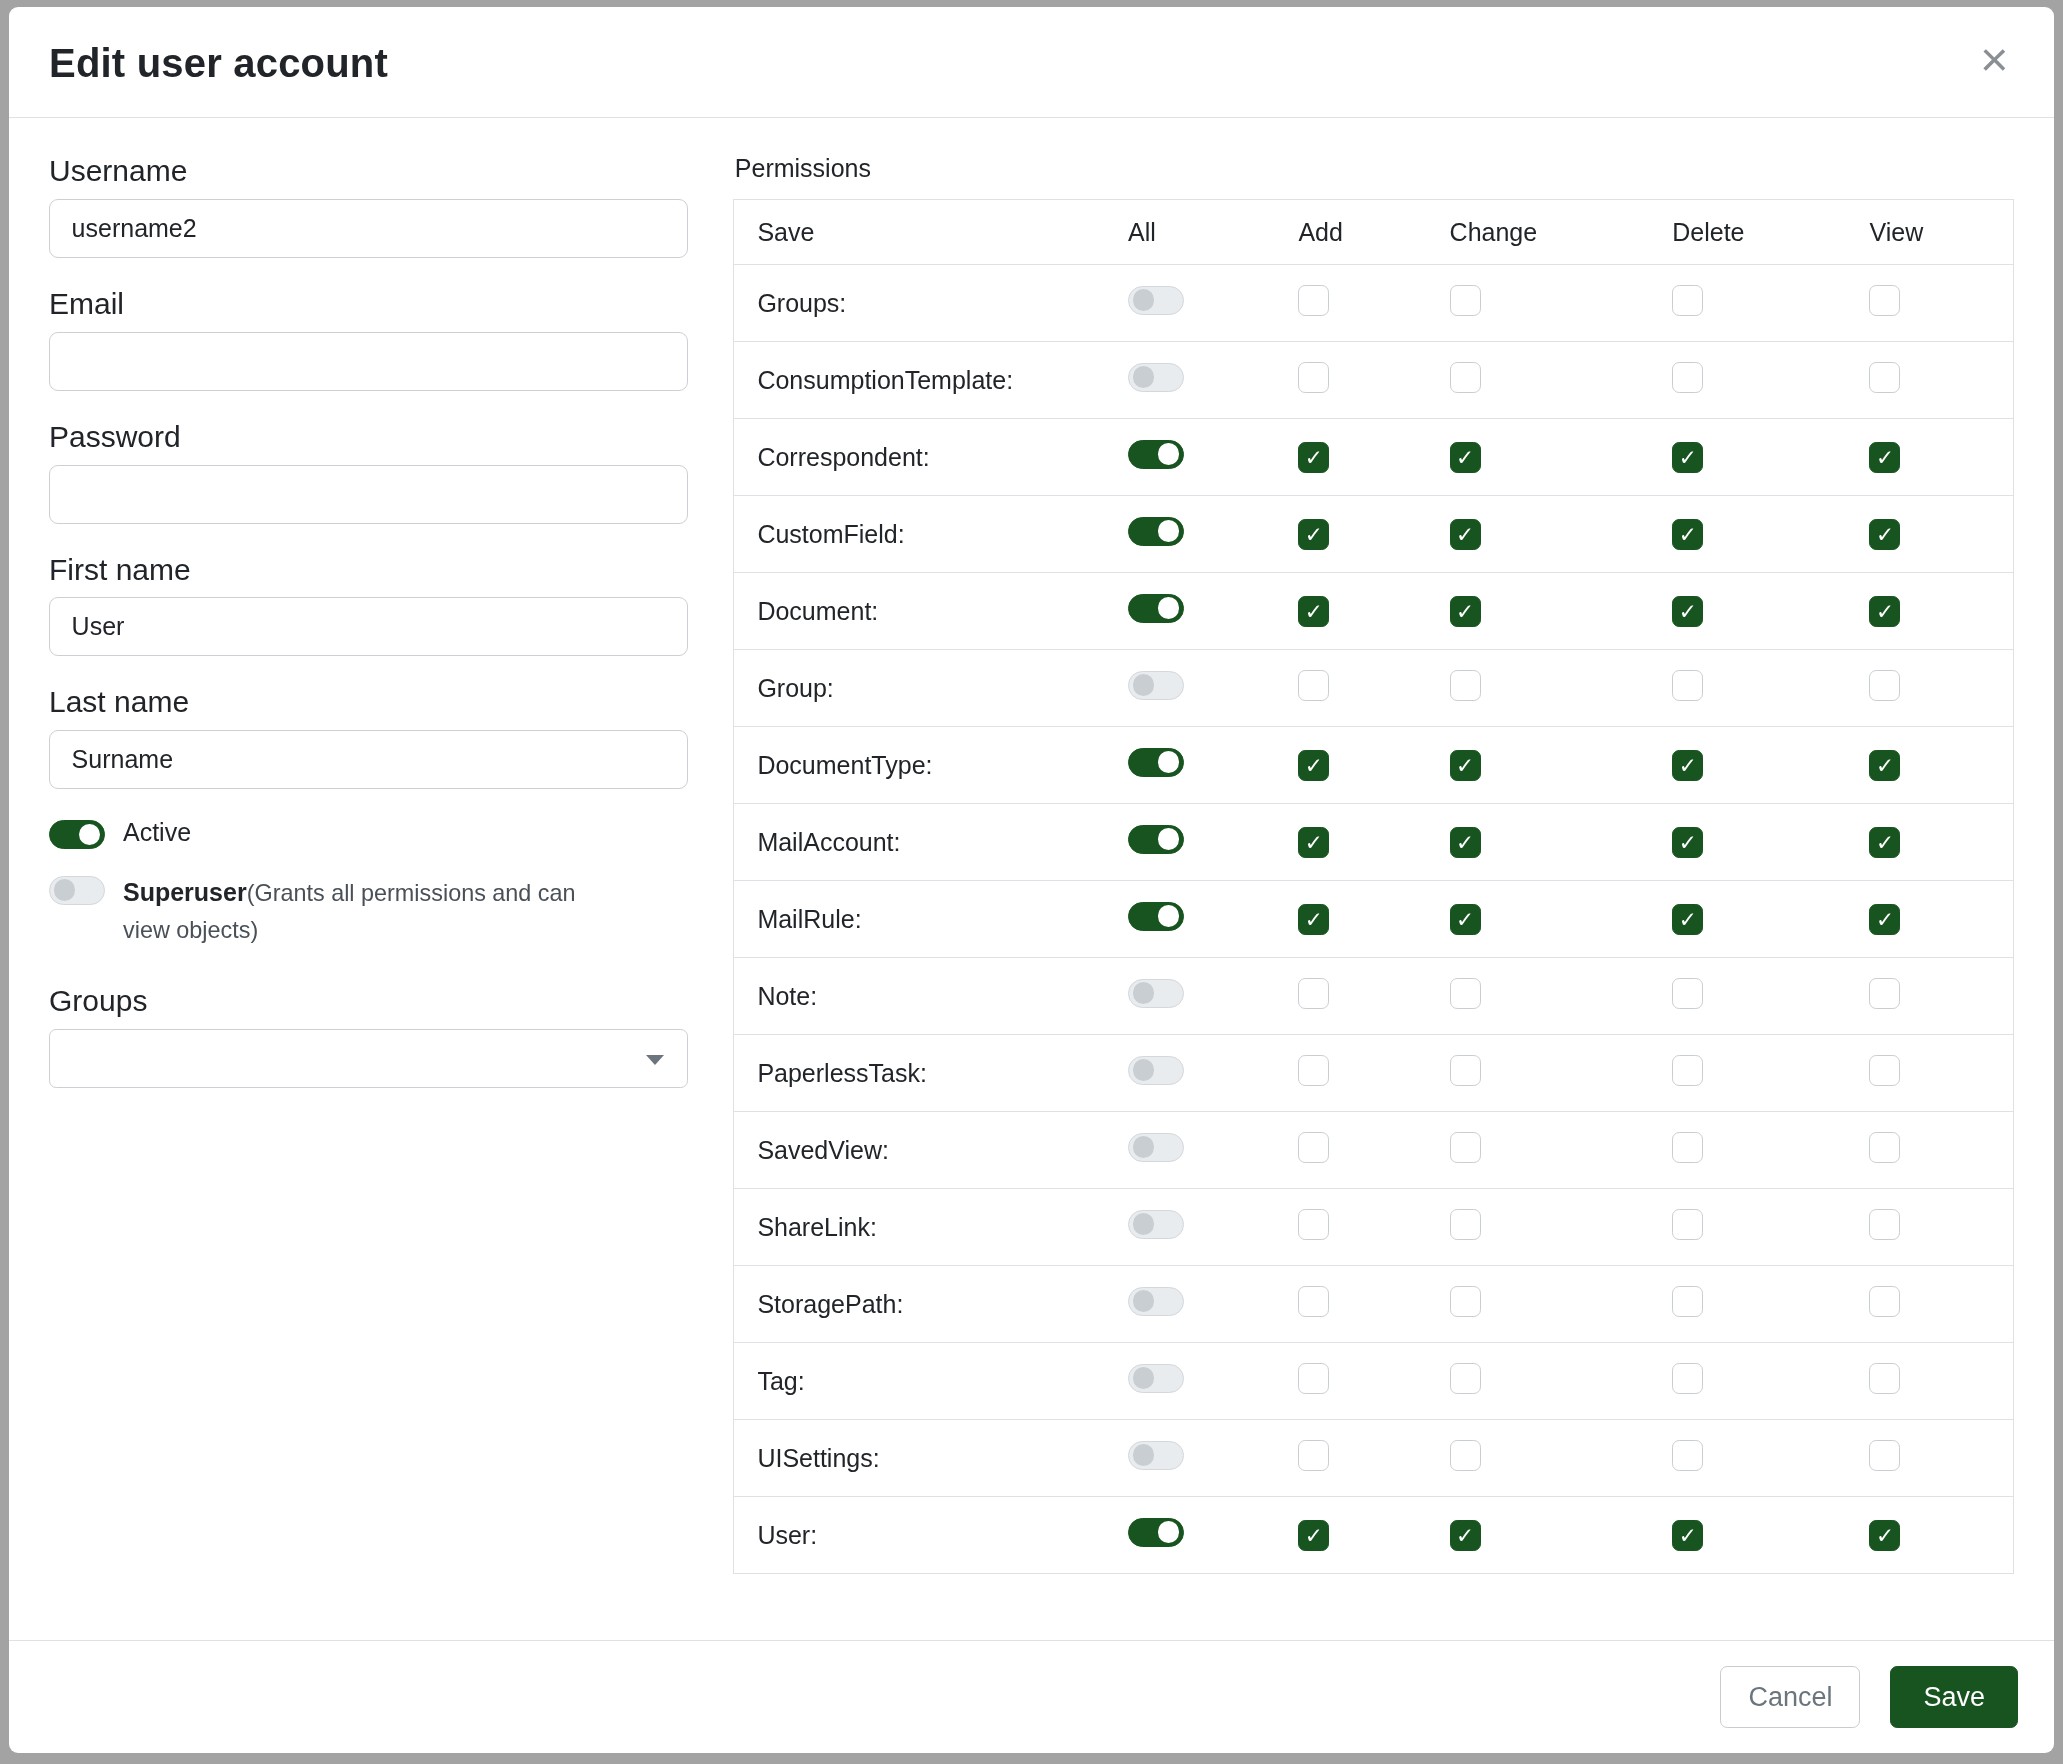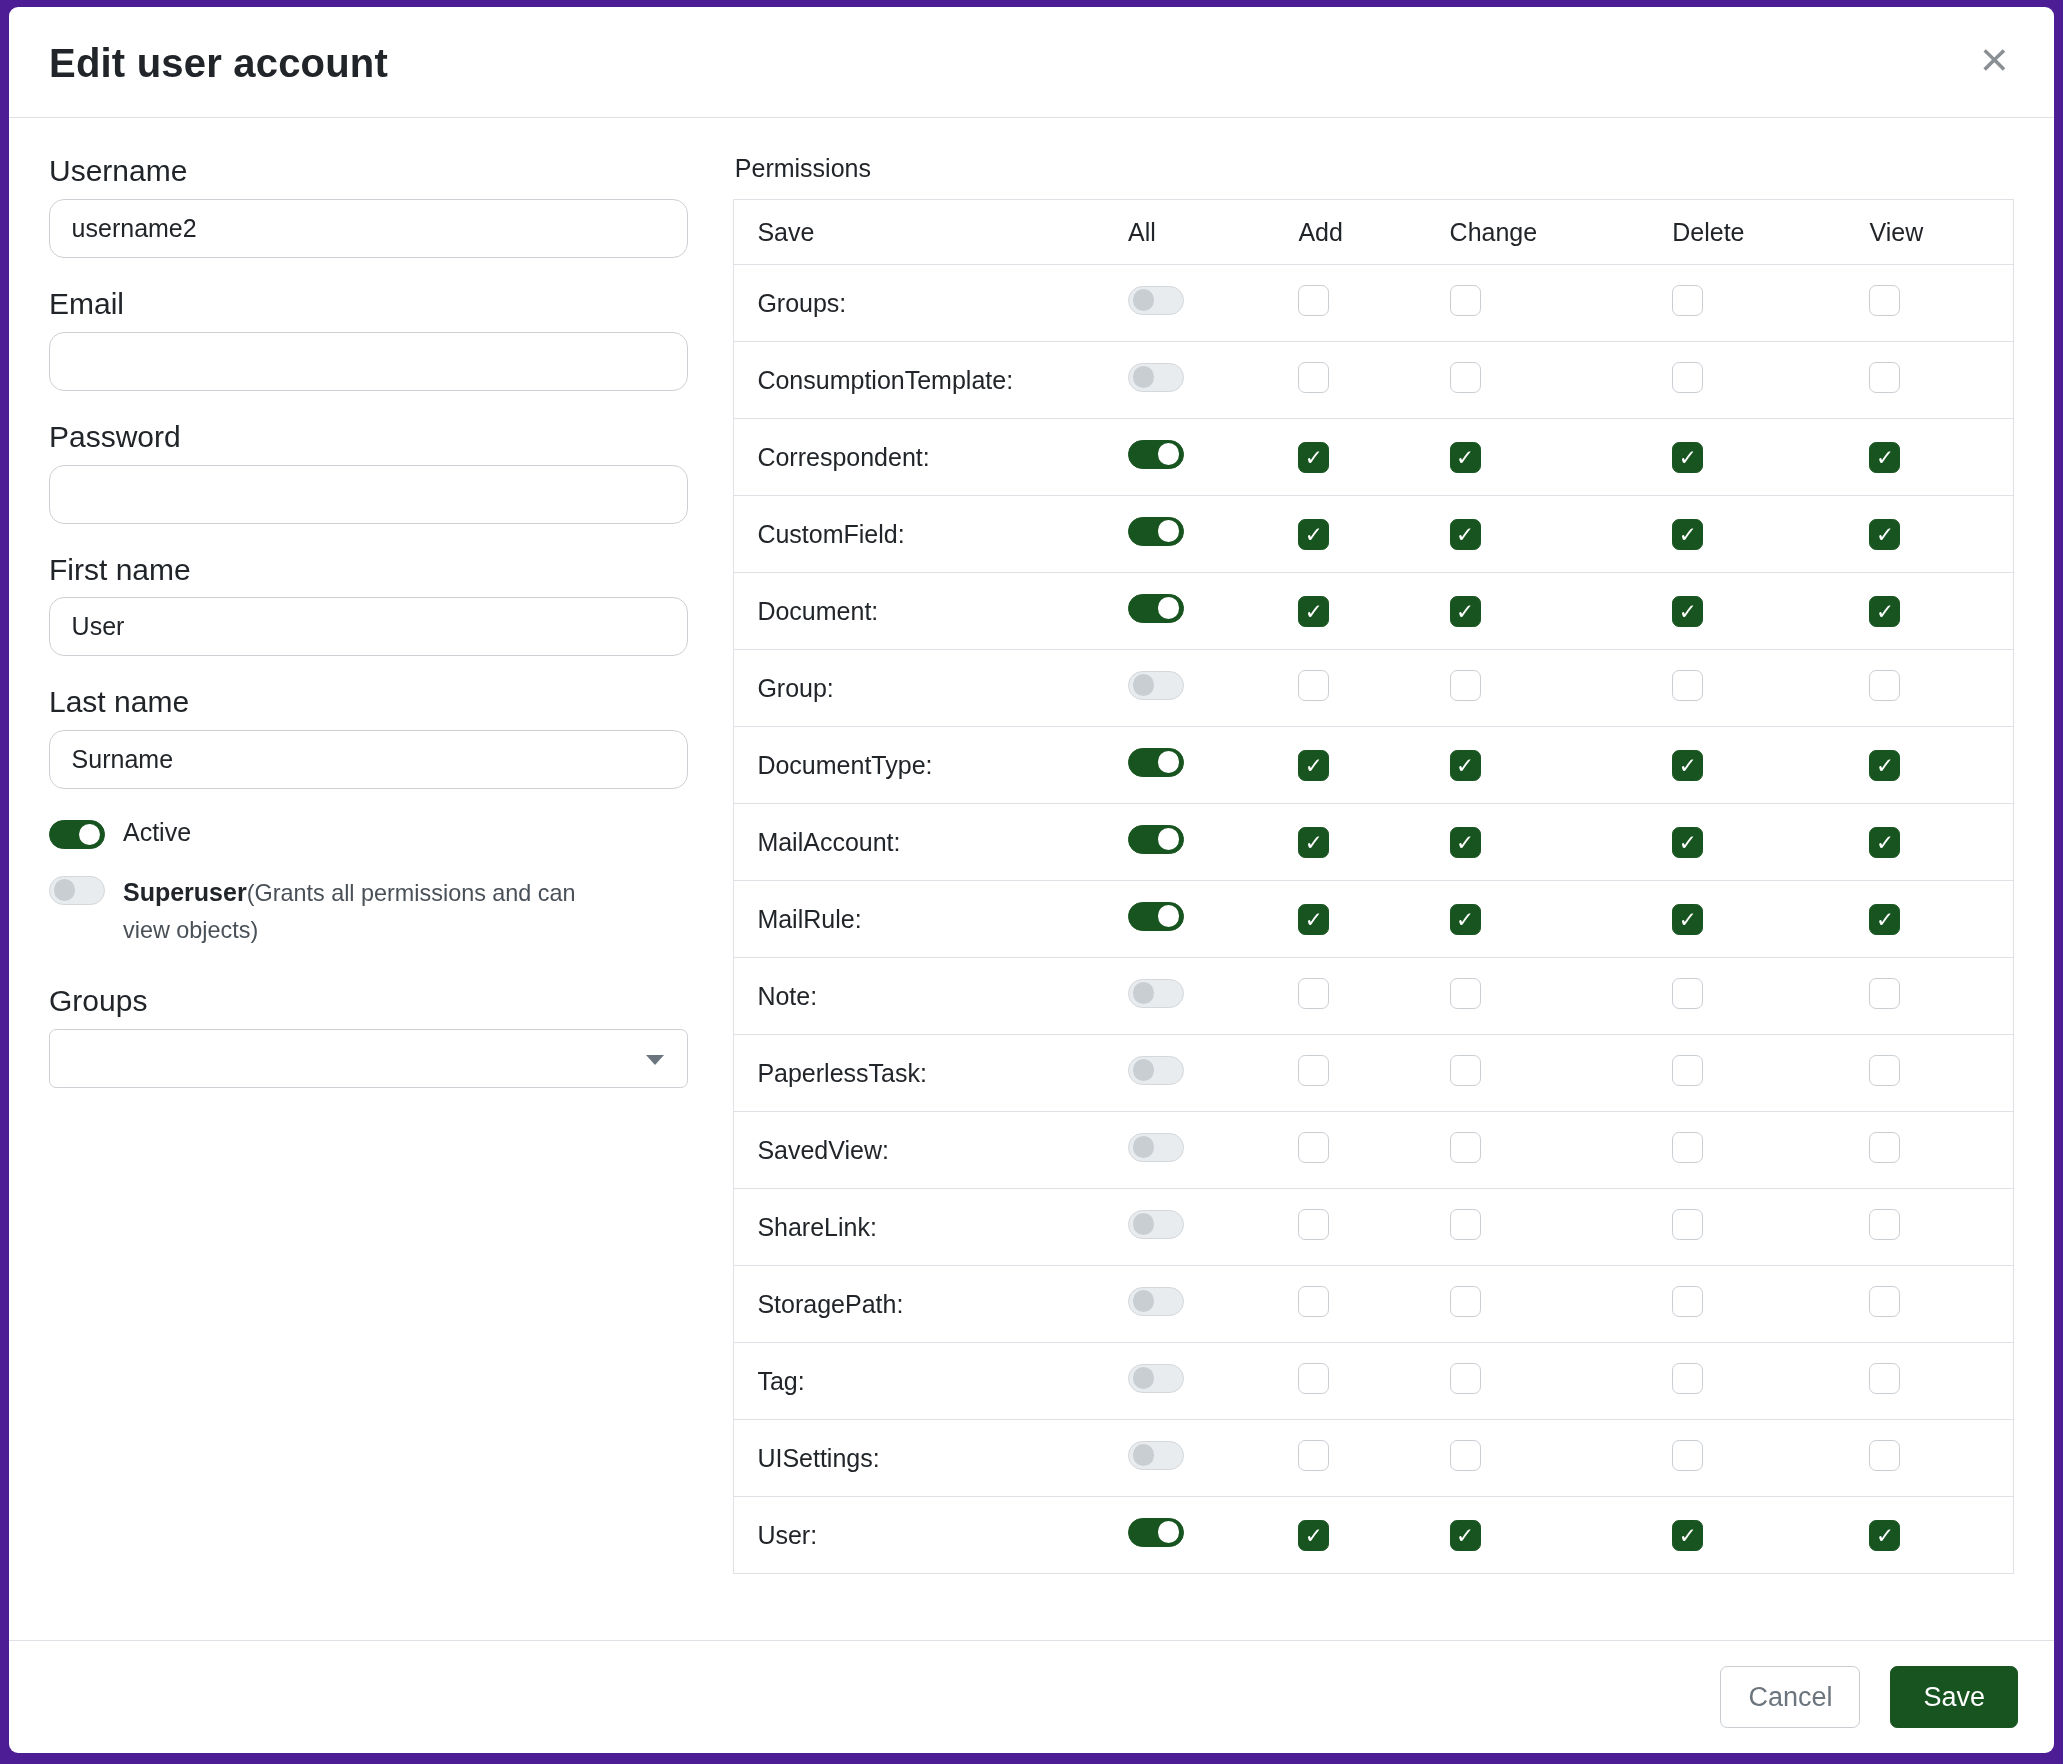--- a/index.html
+++ b/index.html
@@ -1,37 +1,37 @@
 <!DOCTYPE html>
 <html style="--accent: #17541f;font-size:14.4px"><head>
 <meta charset="utf-8">
 <style>
   :root { --accent:#17541f; --border:#dee2e6; --input-border:#ccd0d4; }
   * { box-sizing:border-box; }
   html,body { margin:0; padding:0; }
   body { font-family:"Liberation Sans","DejaVu Sans",sans-serif; color:#212529; }
-  .page { width:2063px; height:1764px; background:#4c1d95; position:relative; }
+  .page { width:2063px; height:1764px; background:#a3a3a3; position:relative; }
   .modal { position:absolute; top:7.2px; left:9px; right:9px; bottom:10.8px;
            background:#fff; border-radius:9px; display:flex; flex-direction:column; overflow:hidden; }
 
   
   .modal-header { display:flex; align-items:flex-start; justify-content:space-between;
                   padding:34px 40px 31px 40px; border-bottom:0.9px solid var(--border); }
   .modal-title { font-size:40px; font-weight:700; letter-spacing:0.2px; }
   .close-btn { font-size:49px; line-height:36px; color:#8a8f94; font-weight:300;
                background:none; border:none; cursor:pointer; padding:0 5.4px; }
 
   
   .modal-body { flex:1; display:flex; padding:36px 40px 0 40px; gap:45px; overflow:hidden; }
   .left-col { width:639px; flex:none; }
   .right-col { flex:1; }
 
   .form-group { margin-bottom:29px; }
   .form-label { display:block; font-size:30px; margin-bottom:10.8px; }
-  .text-input { width:100%; height:59px; border:0.9px solid var(--input-border); border-radius:15px;
+  .text-input { width:100%; height:59px; border:0.9px solid var(--input-border); border-radius:9px;
                 padding:0 21.6px; font-size:25px; font-family:inherit; color:#212529; background:#fff; outline:none; }
 
   .switch-row { display:flex; align-items:flex-start; margin:25px 0 0 0; }
   .switch-row .toggle { margin-top:1.8px; flex:none; }
   .switch-label { font-size:25px; font-weight:600; margin-left:18px; }
   .switch-label.normal { font-weight:500; }
   .switch-text { margin-left:18px; font-size:25px; line-height:36px; max-width:504px; }
   .switch-text .bold { font-weight:600; }
   .switch-text .hint { color:#495057; font-size:23.4px; }
 

